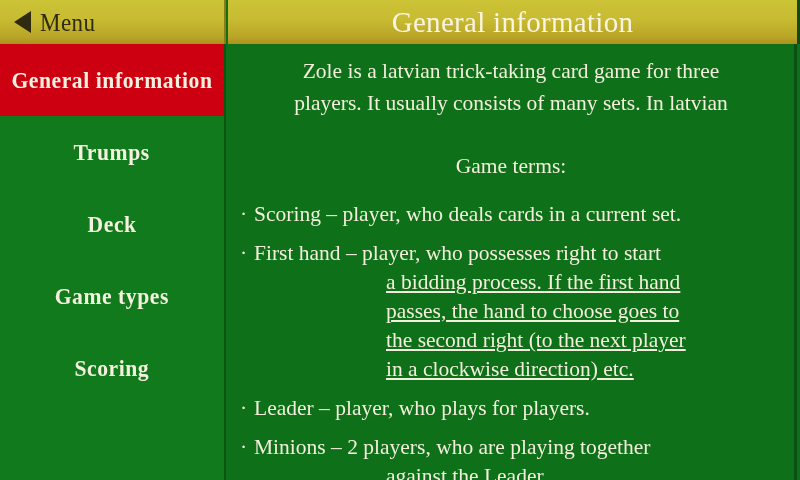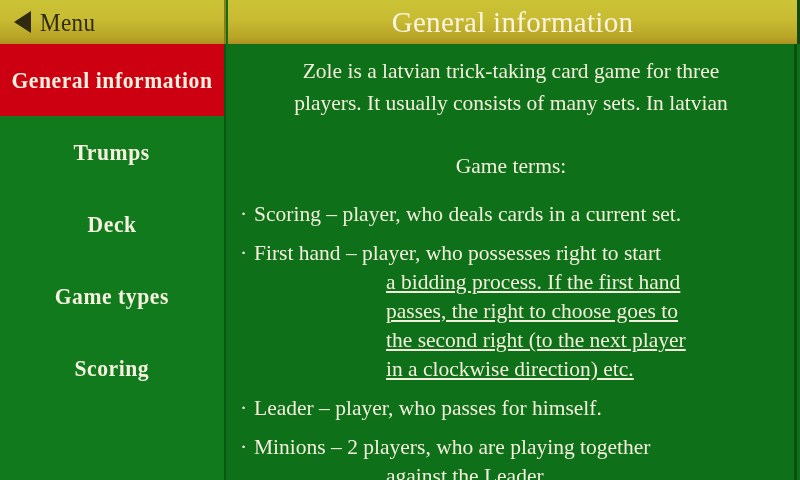--- a/index.html
+++ b/index.html
@@ -215,30 +215,30 @@
         <span class="bullet-text">
           <span class="nowrap"><span>Scoring – </span><span>player, who deals cards in a current set.</span></span>
         </span>
       </div>
 
       <div class="bullet-row">
         <span class="bullet-dot">·</span>
         <span class="bullet-text">
           <span class="nowrap"><span>First hand – </span><span>player, who possesses right to start</span></span>
           <div class="hanging nowrap">a bidding process. If the first hand</div>
-          <div class="hanging nowrap">passes, the right to choose goes to</div>
+          <div class="hanging nowrap">passes, the hand to choose goes to</div>
           <div class="hanging nowrap">the second right (to the next player</div>
           <div class="hanging nowrap">in a clockwise direction) etc.</div>
         </span>
       </div>
 
       <div class="bullet-row">
         <span class="bullet-dot">·</span>
         <span class="bullet-text">
-          <span class="nowrap"><span>Leader – </span><span>player, who passes for himself.</span></span>
+          <span class="nowrap"><span>Leader – </span><span>player, who plays for players.</span></span>
         </span>
       </div>
 
       <div class="bullet-row">
         <span class="bullet-dot">·</span>
         <span class="bullet-text">
           <span class="nowrap"><span>Minions – </span><span>2 players, who are playing together</span></span>
           <div class="hanging nowrap">against the Leader.</div>
         </span>
       </div>

